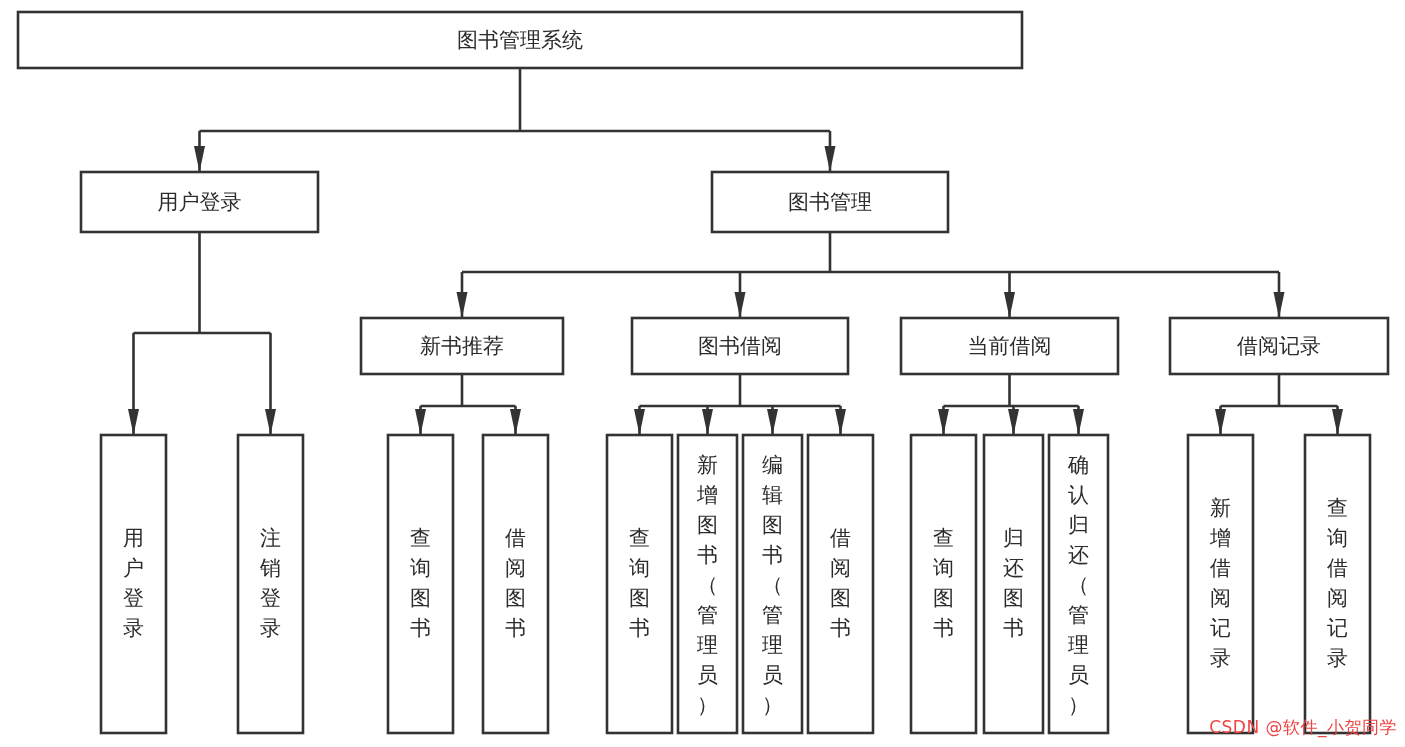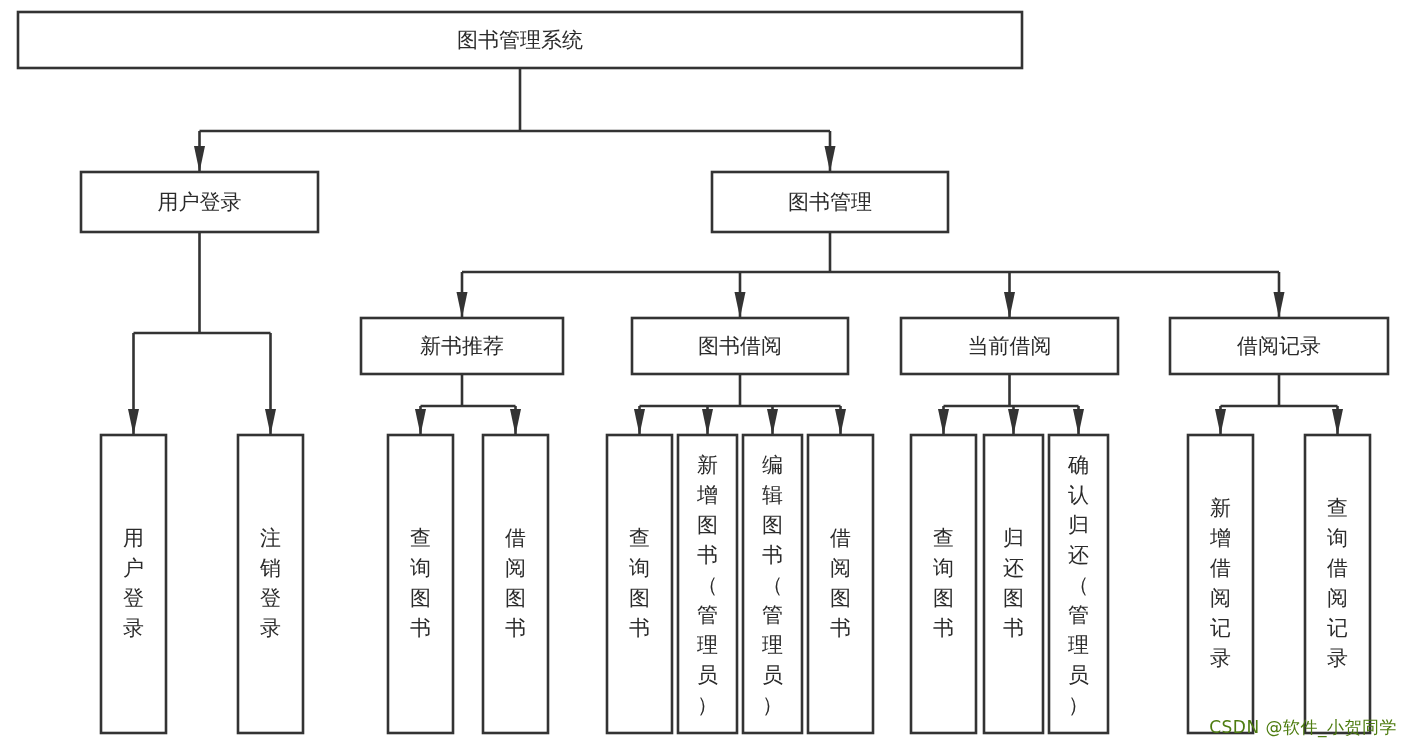--- a/index.html
+++ b/index.html
@@ -54,21 +54,21 @@
     font-size: 21px;
     text-anchor: middle;
     dominant-baseline: middle;
   }
   .watermark {
     position: absolute;
     right: 8px;
     bottom: 4px;
     font-family: "DejaVu Sans", "Liberation Sans", sans-serif;
     font-size: 17px;
-    color: #4d7c0f;
+    color: #ef4444;
     letter-spacing: 0.5px;
     white-space: nowrap;
     user-select: none;
     pointer-events: none;
   }
 </style>
 </head>
 <body>
 
 <div id="diagram-root">

